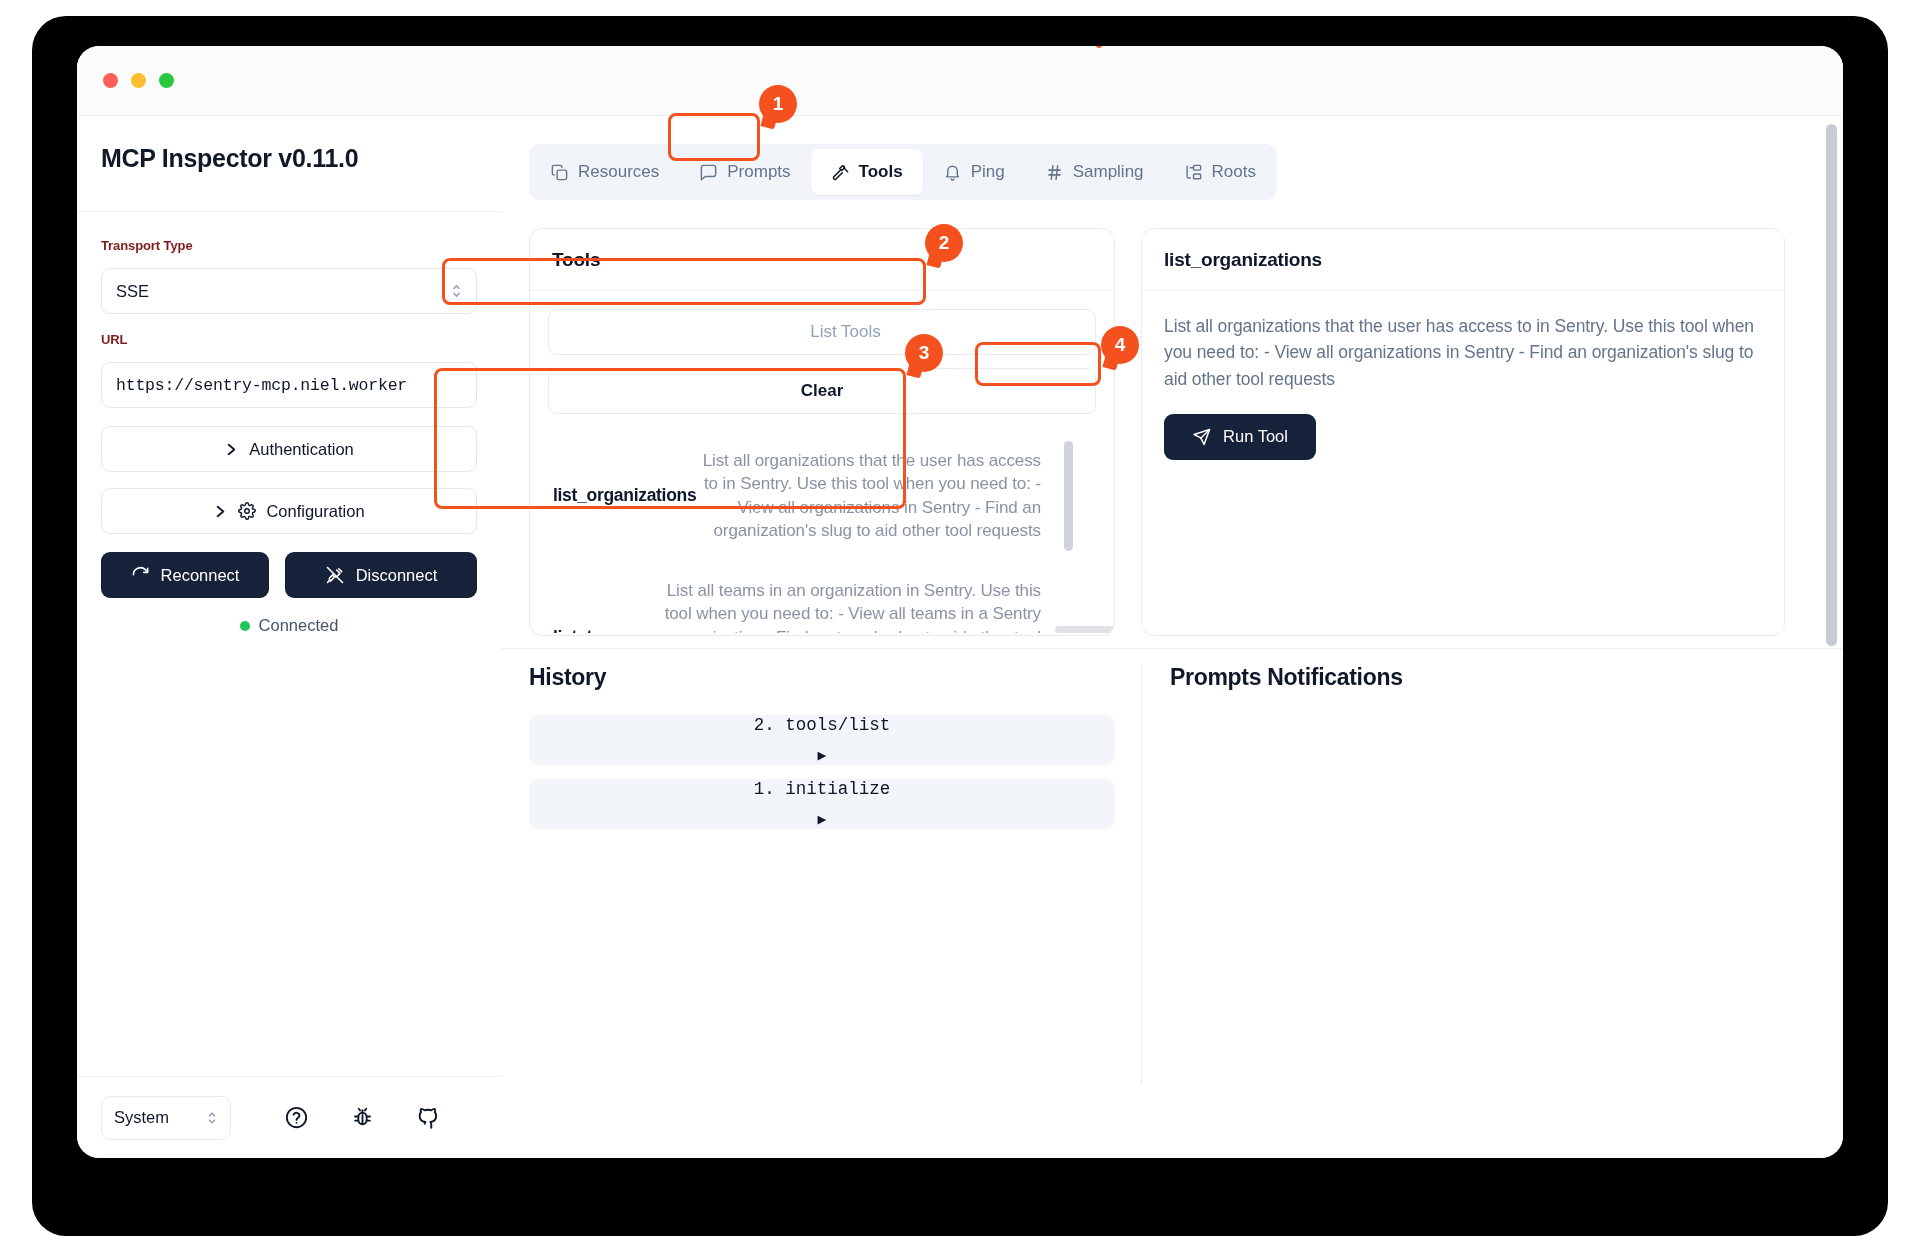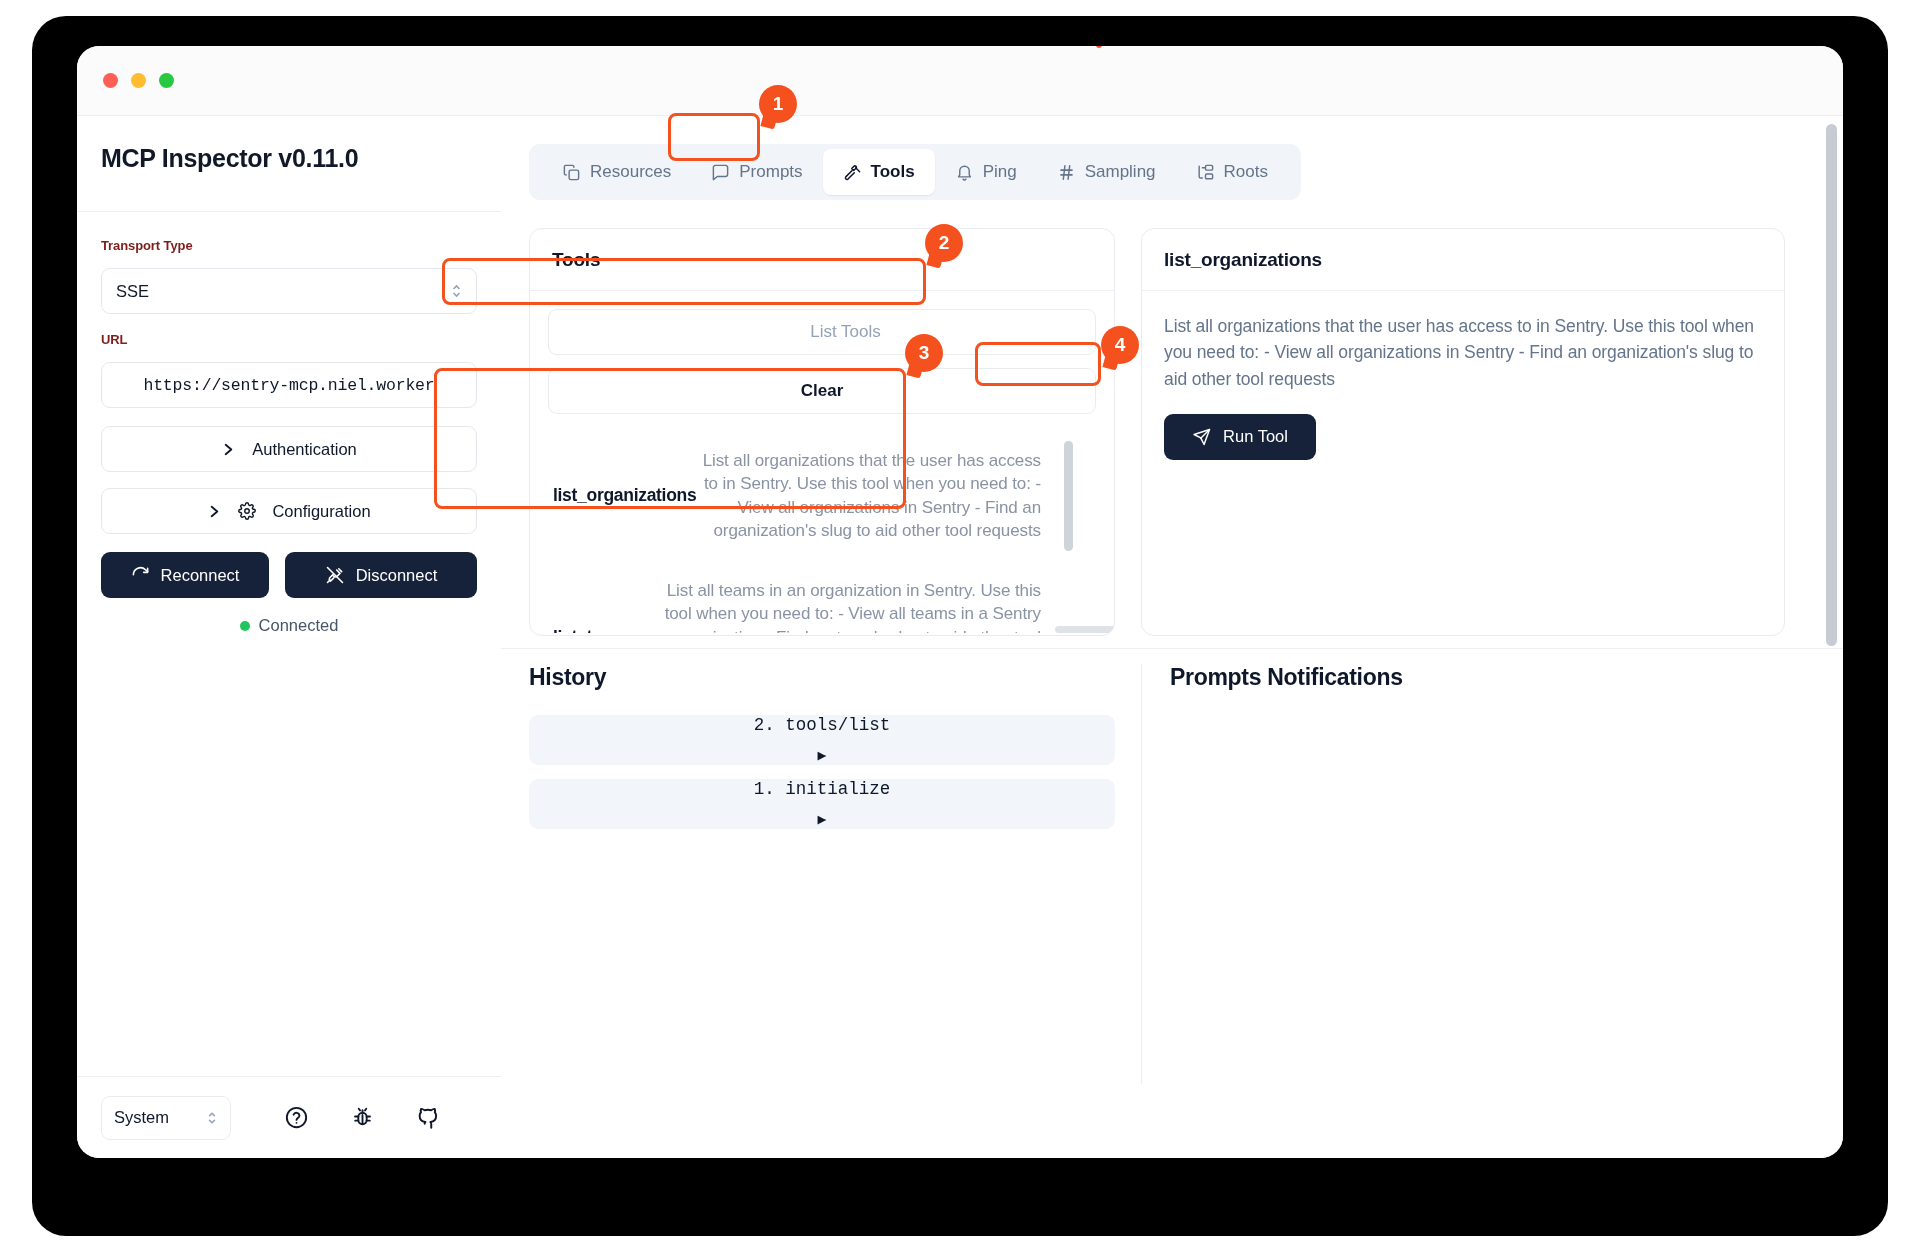--- a/index.html
+++ b/index.html
@@ -70,32 +70,32 @@
   .select-box, .text-box {
     width: 376px; height: 46px;
     border: 1px solid #e4e7ec;
     border-radius: 9px;
     background: #ffffff;
     display: flex; align-items: center;
     padding: 0 14px;
     font-size: 16.5px; color: #0f172a;
     position: relative;
   }
-  .text-box { font-family: "Liberation Mono", monospace; font-size: 16.5px; letter-spacing: -0.2px; justify-content: center; }
+  .text-box { font-family: "Liberation Mono", monospace; font-size: 16.5px; letter-spacing: -0.2px; }
   .chev-updown {
     position: absolute; right: 13px; top: 50%; transform: translateY(-50%);
     width: 13px; height: 18px; color: #94a3b8;
   }
   .outline-btn {
     width: 376px; height: 46px;
     border: 1px solid #e4e7ec;
     border-radius: 9px;
     background: #ffffff;
     display: flex; align-items: center; justify-content: center;
-    gap: 16px;
+    gap: 10px;
     font-size: 16.5px; font-weight: 400; color: #0f172a;
     cursor: pointer;
   }
   .dark-btn {
     height: 46px;
     border-radius: 9px;
     background: #16213a;
     color: #ffffff;
     display: flex; align-items: center; justify-content: center;
     gap: 11px;
@@ -142,21 +142,21 @@
     position: absolute; left: 424px; top: 70px;
     width: 1342px; height: 1042px;
     background: #ffffff;
   }
   .tabbar {
     position: absolute; left: 28px; top: 28px;
     height: 56px;
     background: #f1f4f8;
     border-radius: 11px;
     display: flex; align-items: center;
-    padding: 13px;
+    padding: 1px;
     gap: 0;
   }
   .tab {
     height: 46px;
     padding: 0 20px;
     display: flex; align-items: center; gap: 9px;
     font-size: 17px; color: #64748b;
     border-radius: 8px;
     cursor: pointer;
     white-space: nowrap;

